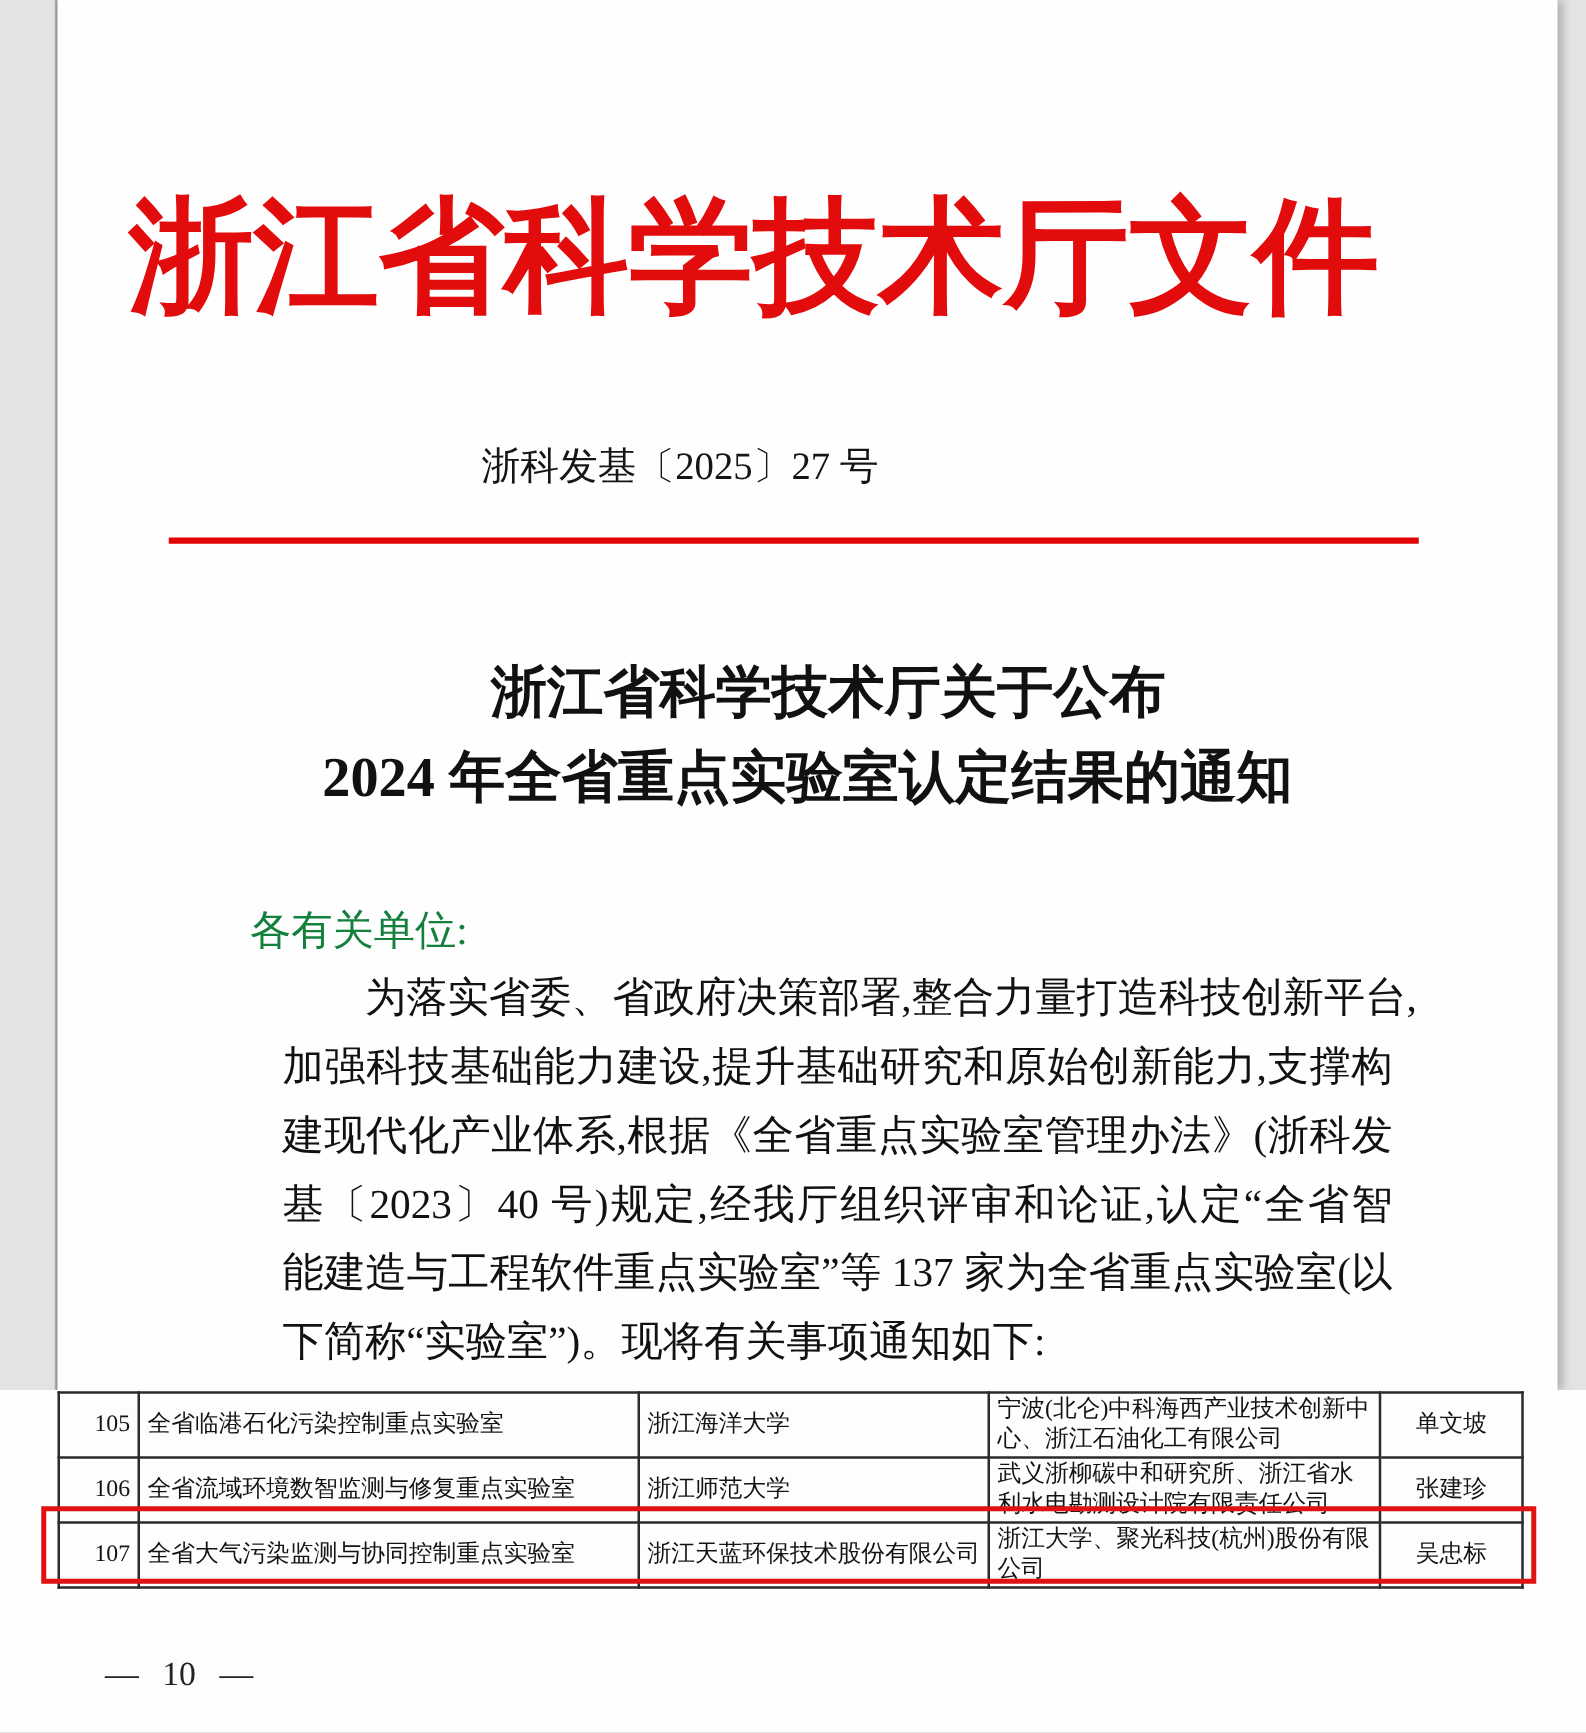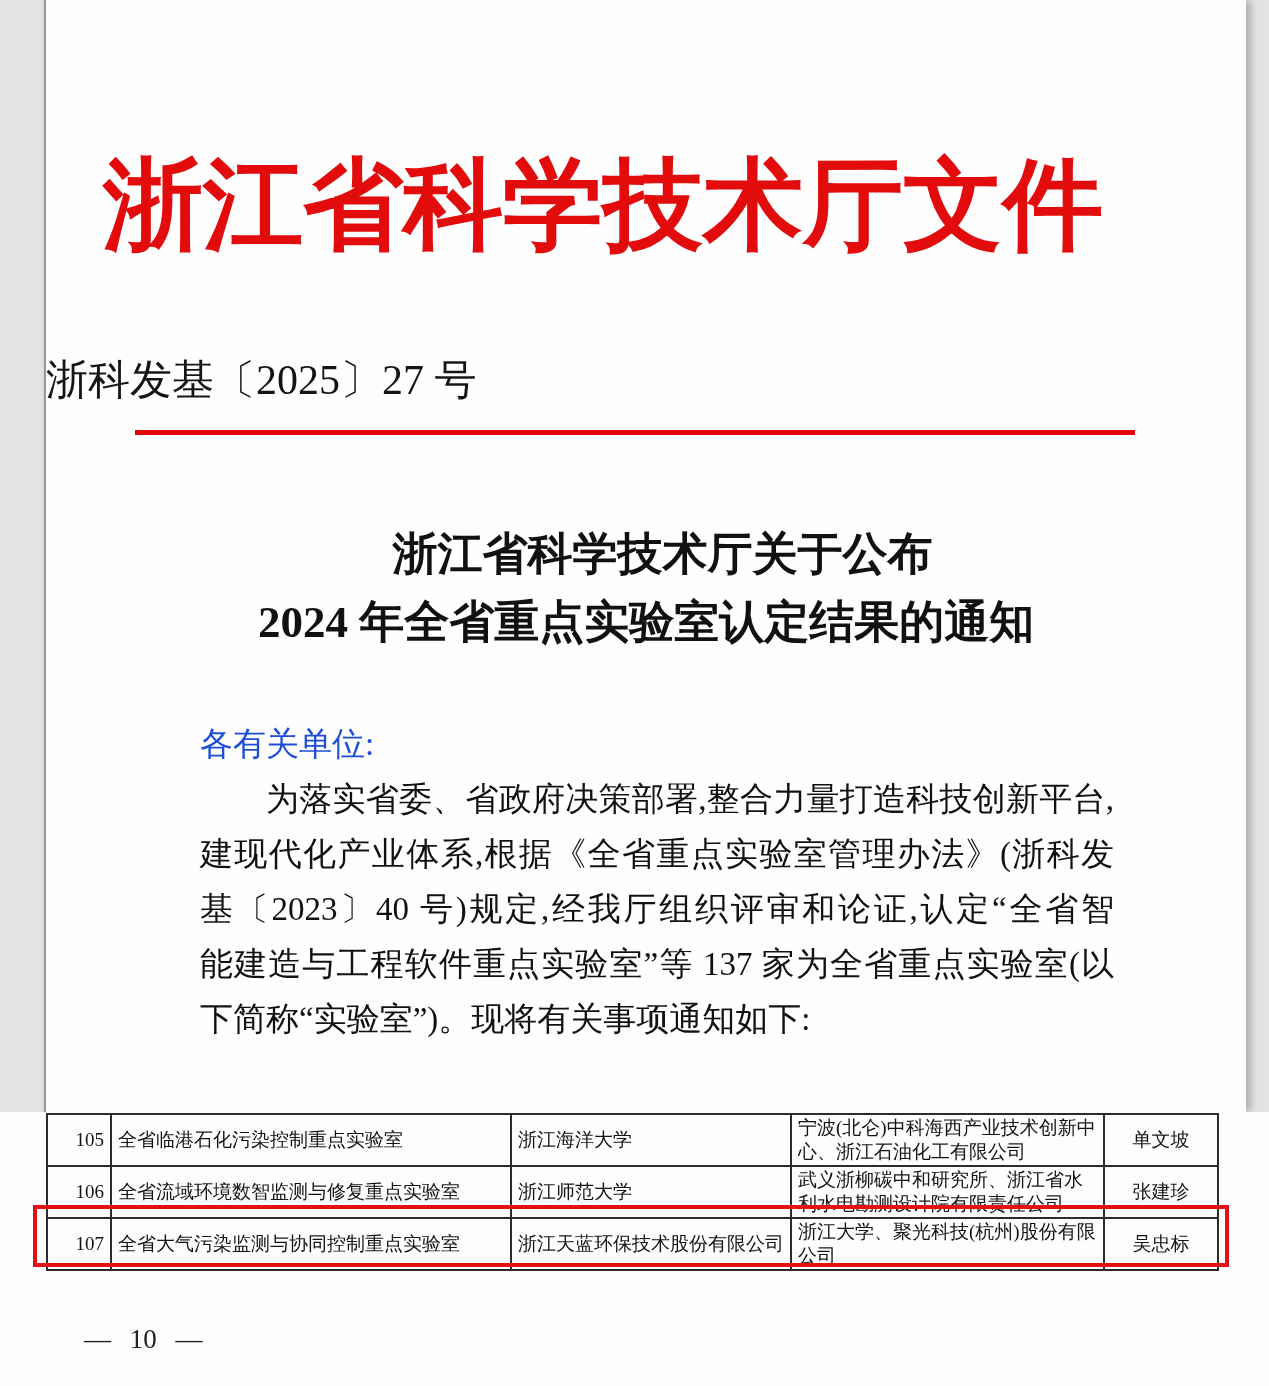--- a/index.html
+++ b/index.html
@@ -19,43 +19,43 @@
     position:absolute; left:0; top:1112px; width:1269px; height:274px;
     background:#fdfdfd;
   }
   .agency-header {
     position:absolute; left:46px; top:150px; width:1114px;
     text-align:center; font-size:100px; line-height:112px;
     font-weight:bold; color:#e30c0c; white-space:nowrap;
   }
   .doc-number {
     position:absolute; left:46px; top:352px; width:996px;
-    font-size:42px; color:#151515;
+    text-align:center; font-size:31px; color:#151515;
   }
   .red-rule {
     position:absolute; left:135px; top:430px; width:1000px; height:5px;
     background:#e30505;
   }
   .notice-title {
     position:absolute; left:46px; width:1200px; text-align:center;
     font-size:45px; font-weight:bold; line-height:52px; color:#111;
     white-space:nowrap;
   }
   .notice-title.l1 { top:528px;padding-left:33px; }
   .notice-title.l2 { top:596px; }
   .salutation {
-    position:absolute; left:200px; top:722px; font-size:33px; color:#1d4ed8;
+    position:absolute; left:200px; top:722px; font-size:33px; color:#15803d;
   }
   .body-block {
     position:absolute; left:200px; top:772px; width:914px;
     font-size:33px; color:#111;
   }
   .body-line {
     height:55px; line-height:55px; white-space:nowrap;
-    text-align:justify; text-align-last:justify;
+    text-align:justify; text-align-last:justify;margin-left:26px;
   }
   .body-line.indent { padding-left:66px; }
   .body-line.last { text-align-last:left; }
   table.result-table {
     position:absolute; left:46px; top:1113px;
     border-collapse:collapse; table-layout:fixed; width:1171px;
     font-size:19px; color:#131313; background:transparent;
   }
   table.result-table td {
     border:2px solid #2b2b2b; line-height:24px; padding:1px 6px;
@@ -90,20 +90,21 @@
 
   <div class="red-rule"></div>
 
   <div class="notice-title l1">浙江省科学技术厅关于公布</div>
   <div class="notice-title l2">2024 年全省重点实验室认定结果的通知</div>
 
   <div class="salutation">各有关单位:</div>
 
   <div class="body-block">
     <div class="body-line indent">为落实省委、省政府决策部署,整合力量打造科技创新平台,</div>
+    <div class="body-line">加强科技基础能力建设,提升基础研究和原始创新能力,支撑构</div>
     <div class="body-line">建现代化产业体系,根据《全省重点实验室管理办法》(浙科发</div>
     <div class="body-line">基〔2023〕40 号)规定,经我厅组织评审和论证,认定“全省智</div>
     <div class="body-line">能建造与工程软件重点实验室”等 137 家为全省重点实验室(以</div>
     <div class="body-line last">下简称“实验室”)。现将有关事项通知如下:</div>
   </div>
 
   <table class="result-table">
     <colgroup>
       <col style="width:64px">
       <col style="width:400px">

